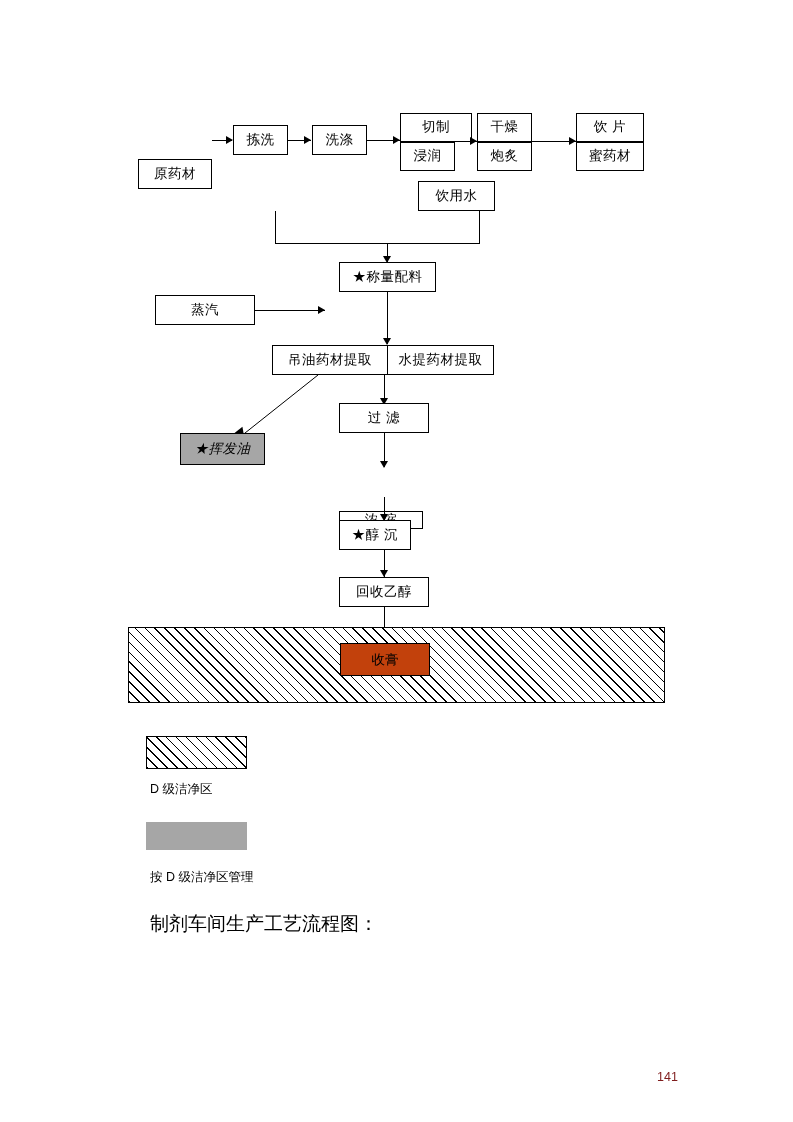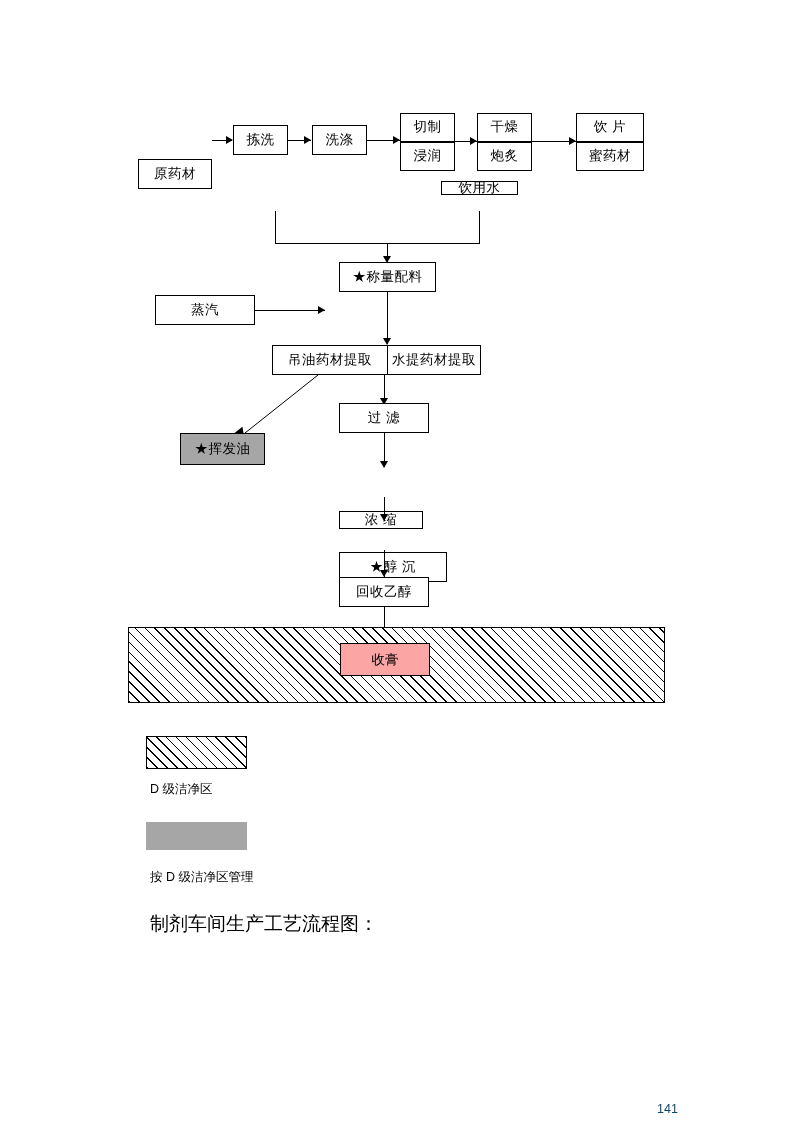--- a/index.html
+++ b/index.html
@@ -44,22 +44,21 @@
     text-align: right;
   }
   .caption {
     position: absolute;
     font-size: 19px;
     white-space: nowrap;
   }
   .pageno {
     position: absolute;
     font-size: 12.5px;
-    color: #0c4a6e;
-    margin-top: 32px;
+    color: #7f1d1d;
   }
   
   .hline {
     position: absolute;
     height: 0;
     border-top: 1px solid #000;
   }
   .vline {
     position: absolute;
     width: 0;
@@ -91,21 +90,21 @@
       #fff 1px, #fff 7px
     );
   }
   .solidgray {
     position: absolute;
     background: #a6a6a6;
     box-sizing: border-box;
   }
   .clearbox {
     position: absolute;
-    background: #fca5a5;
+    background: #c2410c;
     box-sizing: border-box;
     border: 1px solid #000;
     display: flex;
     align-items: center;
     justify-content: center;
     font-size: 13.5px;
     white-space: nowrap;
   }
 </style>
 </head>
@@ -121,77 +120,77 @@
   <div class="box" style="left:233px; top:125px; width:55px; height:30px;">拣洗</div>
 
   <div class="hline" style="left:288px; top:140px; width:23px;"></div>
   <div class="arrow-r" style="left:304px; top:136px;"></div>
 
   <div class="box" style="left:312px; top:125px; width:55px; height:30px;">洗涤</div>
 
   <div class="hline" style="left:367px; top:140px; width:33px;"></div>
   <div class="arrow-r" style="left:393px; top:136px;"></div>
 
-  <div class="box" style="left:400px; top:113px; width:55px; height:29px;">切制</div>
+  <div class="box" style="left:400px; top:113px; width:72px; height:29px;">切制</div>
   <div class="box" style="left:400px; top:142px; width:55px; height:29px;">浸润</div>
 
   <div class="hline" style="left:455px; top:141px; width:22px;"></div>
   <div class="arrow-r" style="left:470px; top:137px;"></div>
 
   <div class="box" style="left:477px; top:113px; width:55px; height:29px;">干燥</div>
   <div class="box" style="left:477px; top:142px; width:55px; height:29px;">炮炙</div>
 
   <div class="hline" style="left:532px; top:141px; width:44px;"></div>
   <div class="arrow-r" style="left:569px; top:137px;"></div>
 
   <div class="box" style="left:576px; top:113px; width:68px; height:29px;">饮 片</div>
   <div class="box" style="left:576px; top:142px; width:68px; height:29px;">蜜药材</div>
 
 
-  <div class="box" style="left:441px; top:181px; width:77px; height:14px;">饮用水</div>
+  <div class="box" style="left:418px; top:181px; width:77px; height:30px;">饮用水</div>
 
   <div class="vline" style="left:275px; top:211px; height:32px;"></div>
   <div class="vline" style="left:479px; top:211px; height:32px;"></div>
   <div class="hline" style="left:275px; top:243px; width:205px;"></div>
   <div class="vline" style="left:387px; top:243px; height:20px;"></div>
   <div class="arrow-d" style="left:383px; top:256px;"></div>
 
   <div class="box" style="left:339px; top:262px; width:97px; height:30px;">★称量配料</div>
 
   <div class="box" style="left:155px; top:295px; width:100px; height:30px;">蒸汽</div>
   <div class="hline" style="left:255px; top:310px; width:70px;"></div>
   <div class="arrow-r" style="left:318px; top:306px;"></div>
 
   <div class="vline" style="left:387px; top:292px; height:52px;"></div>
   <div class="arrow-d" style="left:383px; top:338px;"></div>
 
   <div class="box" style="left:272px; top:345px; width:115px; height:30px; border-right:none;">吊油药材提取</div>
-  <div class="box" style="left:387px; top:345px; width:94px; height:30px;">水提药材提取</div>
+  <div class="box" style="left:387px; top:345px; width:107px; height:30px;">水提药材提取</div>
 
   <svg width="120" height="80" style="position:absolute; left:218px; top:375px;">
     <line x1="100" y1="0" x2="22" y2="62" stroke="#000" stroke-width="1"></line>
     <polygon points="22,68 17,55 29,55" fill="#000" transform="rotate(-38 22 60)"></polygon>
   </svg>
 
-  <div class="box gray" style="left:180px; top:433px; width:85px; height:32px;">★挥发油</div>
+  <div class="box gray" style="left:180px; top:433px; width:85px; height:32px;font-style:italic;">★挥发油</div>
 
   <div class="vline" style="left:384px; top:375px; height:29px;"></div>
   <div class="arrow-d" style="left:380px; top:398px;"></div>
 
   <div class="box" style="left:339px; top:403px; width:90px; height:30px;">过  滤</div>
 
   <div class="vline" style="left:384px; top:433px; height:34px;"></div>
   <div class="arrow-d" style="left:380px; top:461px;"></div>
 
   <div class="box" style="left:339px; top:467px; width:84px; height:18px;margin-top:44px;">浓  缩</div>
 
   <div class="vline" style="left:384px; top:497px; height:24px;"></div>
   <div class="arrow-d" style="left:380px; top:514px;"></div>
 
-  <div class="box" style="left:339px; top:552px; width:108px; height:30px;">★醇  沉</div>
+  <div class="box" style="left:339px; top:520px; width:72px; height:30px;">★醇  沉</div>
 
   <div class="vline" style="left:384px; top:550px; height:27px;"></div>
   <div class="arrow-d" style="left:380px; top:570px;"></div>
 
   <div class="box" style="left:339px; top:577px; width:90px; height:30px;">回收乙醇</div>
 
   <div class="vline" style="left:384px; top:607px; height:32px;"></div>
   <div class="arrow-d" style="left:380px; top:633px;"></div>
 
   <div class="hatch" style="left:128px; top:627px; width:537px; height:76px;"></div>

